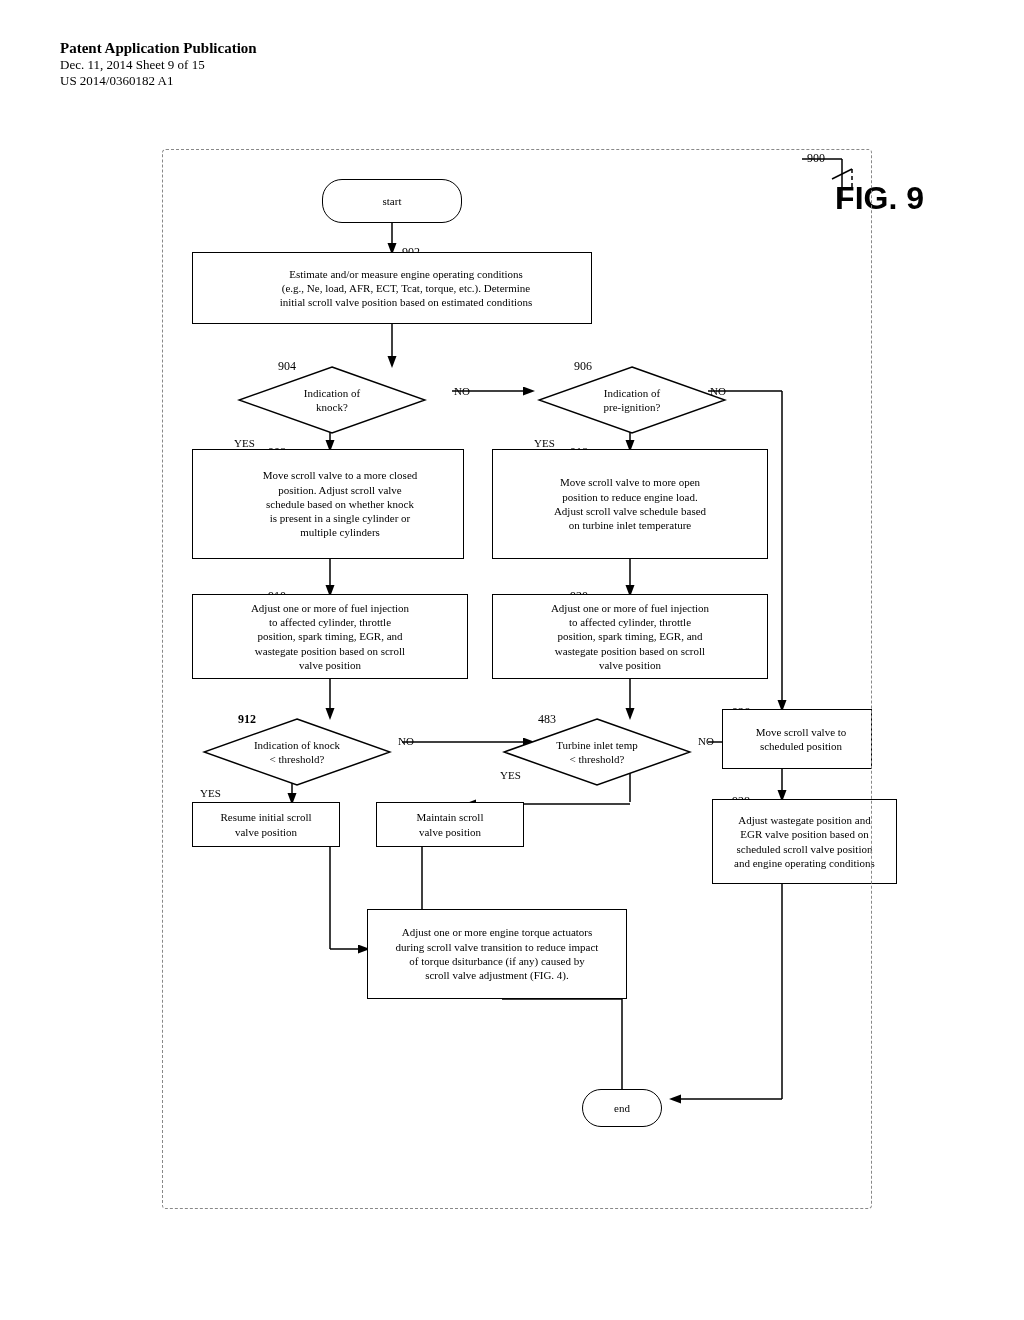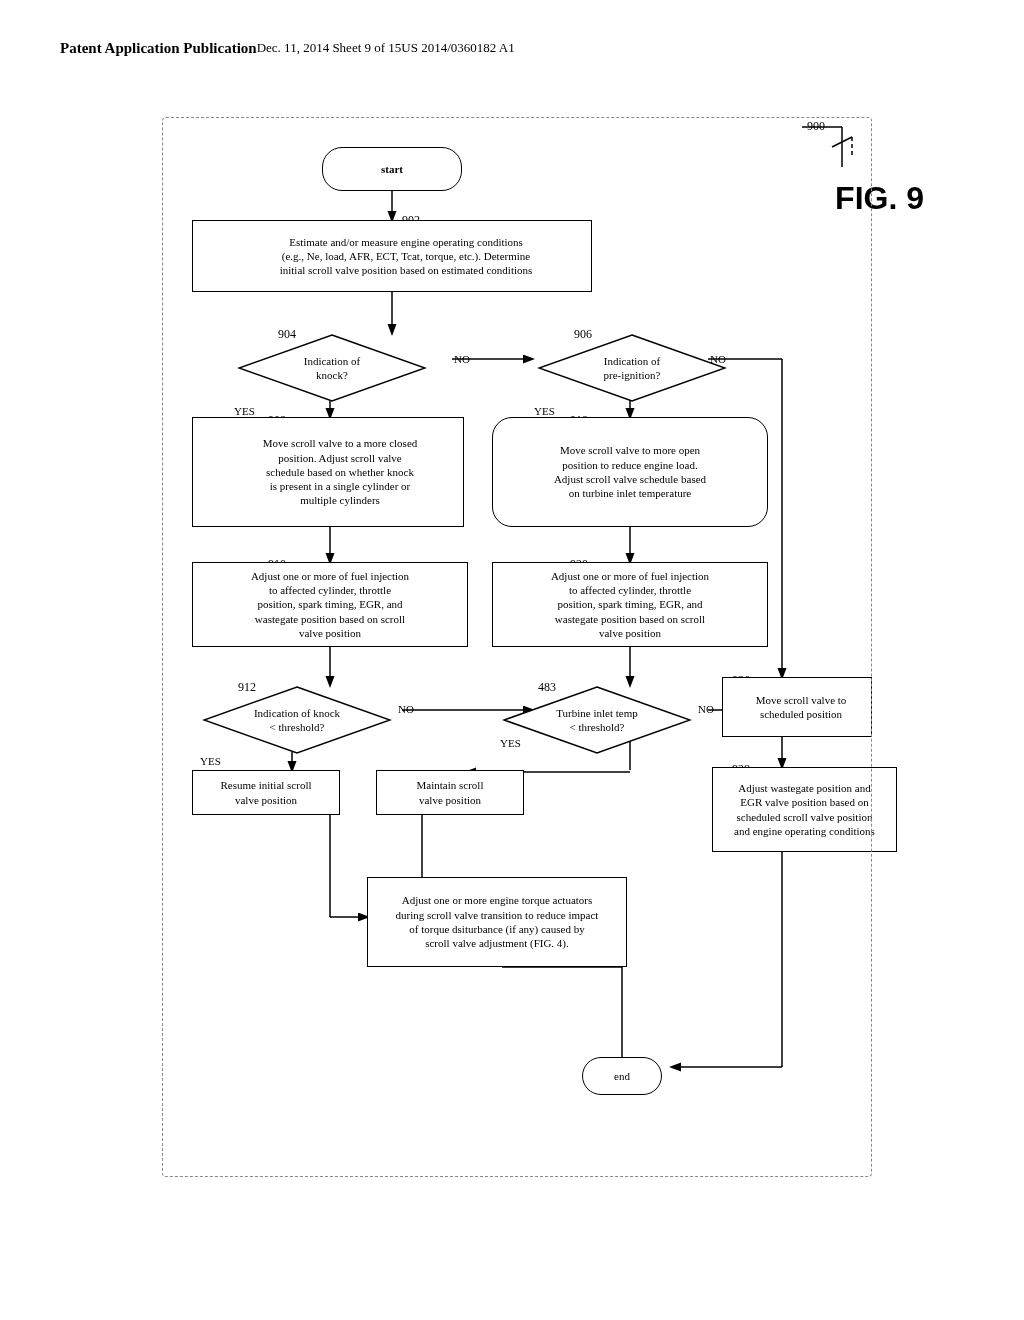--- a/index.html
+++ b/index.html
@@ -15,23 +15,25 @@
     .page {
       width: 1024px;
       min-height: 1320px;
       background: #fff;
       position: relative;
       padding: 40px 60px;
     }
 
     .header {
       display: flex;
+      justify-content: space-between;
       align-items: flex-start;
       margin-bottom: 20px;
       font-size: 14px;
+      flex-direction: column;
     }
 
     .header-left {
       font-weight: bold;
       font-size: 15px;
     }
 
     .header-center {
       text-align: center;
       font-size: 13px;
@@ -199,21 +201,21 @@
     </svg>
 
     <div class="ref-number" style="left:720px; top:15px;">
       <svg width="60" height="30">
         <line x1="30" y1="15" x2="50" y2="5" stroke="#000" stroke-width="1.5"></line>
         <line x1="50" y1="5" x2="50" y2="25" stroke="#000" stroke-width="1.5" stroke-dasharray="4,3"></line>
       </svg>
     </div>
     <span class="ref-number" style="left:725px; top:2px;">900</span>
 
-    <div class="shape rounded-rect" style="left:240px; top:30px; width:140px; height:44px;font-weight:bold;">
+    <div class="shape rounded-rect" style="left:240px; top:30px; width:140px; height:44px;">
       <span>start</span>
     </div>
 
     <span class="ref-number" style="left:320px; top:96px;">902</span>
 
     <div class="shape rect" style="left:110px; top:103px; width:400px; height:72px;padding-left:36px;">
       <span style="white-space: pre-line;">Estimate and/or measure engine operating conditions
 (e.g., Ne, load, AFR, ECT, Tcat, torque, etc.). Determine
 initial scroll valve position based on estimated conditions</span>
     </div>
@@ -255,21 +257,21 @@
     <div class="shape rect" style="left:110px; top:300px; width:272px; height:110px;padding-left:32px;">
       <span style="white-space: pre-line;">Move scroll valve to a more closed
 position. Adjust scroll valve
 schedule based on whether knock
 is present in a single cylinder or
 multiple cylinders</span>
     </div>
 
     <span class="ref-number" style="left:488px; top:296px;">918</span>
 
-    <div class="shape rect" style="left:410px; top:300px; width:276px; height:110px;border-radius:20px;">
+    <div class="shape rect" style="left:410px; top:300px; width:276px; height:110px;">
       <span style="white-space: pre-line;">Move scroll valve to more open
 position to reduce engine load.
 Adjust scroll valve schedule based
 on turbine inlet temperature</span>
     </div>
 
     <span class="ref-number" style="left:186px; top:440px;">910</span>
 
     <div class="shape rect" style="left:110px; top:445px; width:276px; height:85px;">
       <span style="white-space: pre-line;">Adjust one or more of fuel injection
@@ -282,21 +284,21 @@
     <span class="ref-number" style="left:488px; top:440px;">920</span>
 
     <div class="shape rect" style="left:410px; top:445px; width:276px; height:85px;">
       <span style="white-space: pre-line;">Adjust one or more of fuel injection
 to affected cylinder, throttle
 position, spark timing, EGR, and
 wastegate position based on scroll
 valve position</span>
     </div>
 
-    <span class="ref-number" style="left:156px; top:563px;">912</span>
+    <span class="ref-number" style="left:156px; top:563px;font-weight:bold;">912</span>
 
     <div class="diamond-container" style="left:120px; top:568px; width:190px; height:70px;">
       <svg width="190" height="70" class="diamond-svg">
         <polygon points="95,2 188,35 95,68 2,35" fill="white" stroke="black" stroke-width="1.5"></polygon>
       </svg>
       <div class="diamond-text" style="width:190px; height:70px; font-size:11px;">
         <span style="white-space: pre-line;">Indication of knock
 &lt; threshold?</span>
       </div>
     </div>

